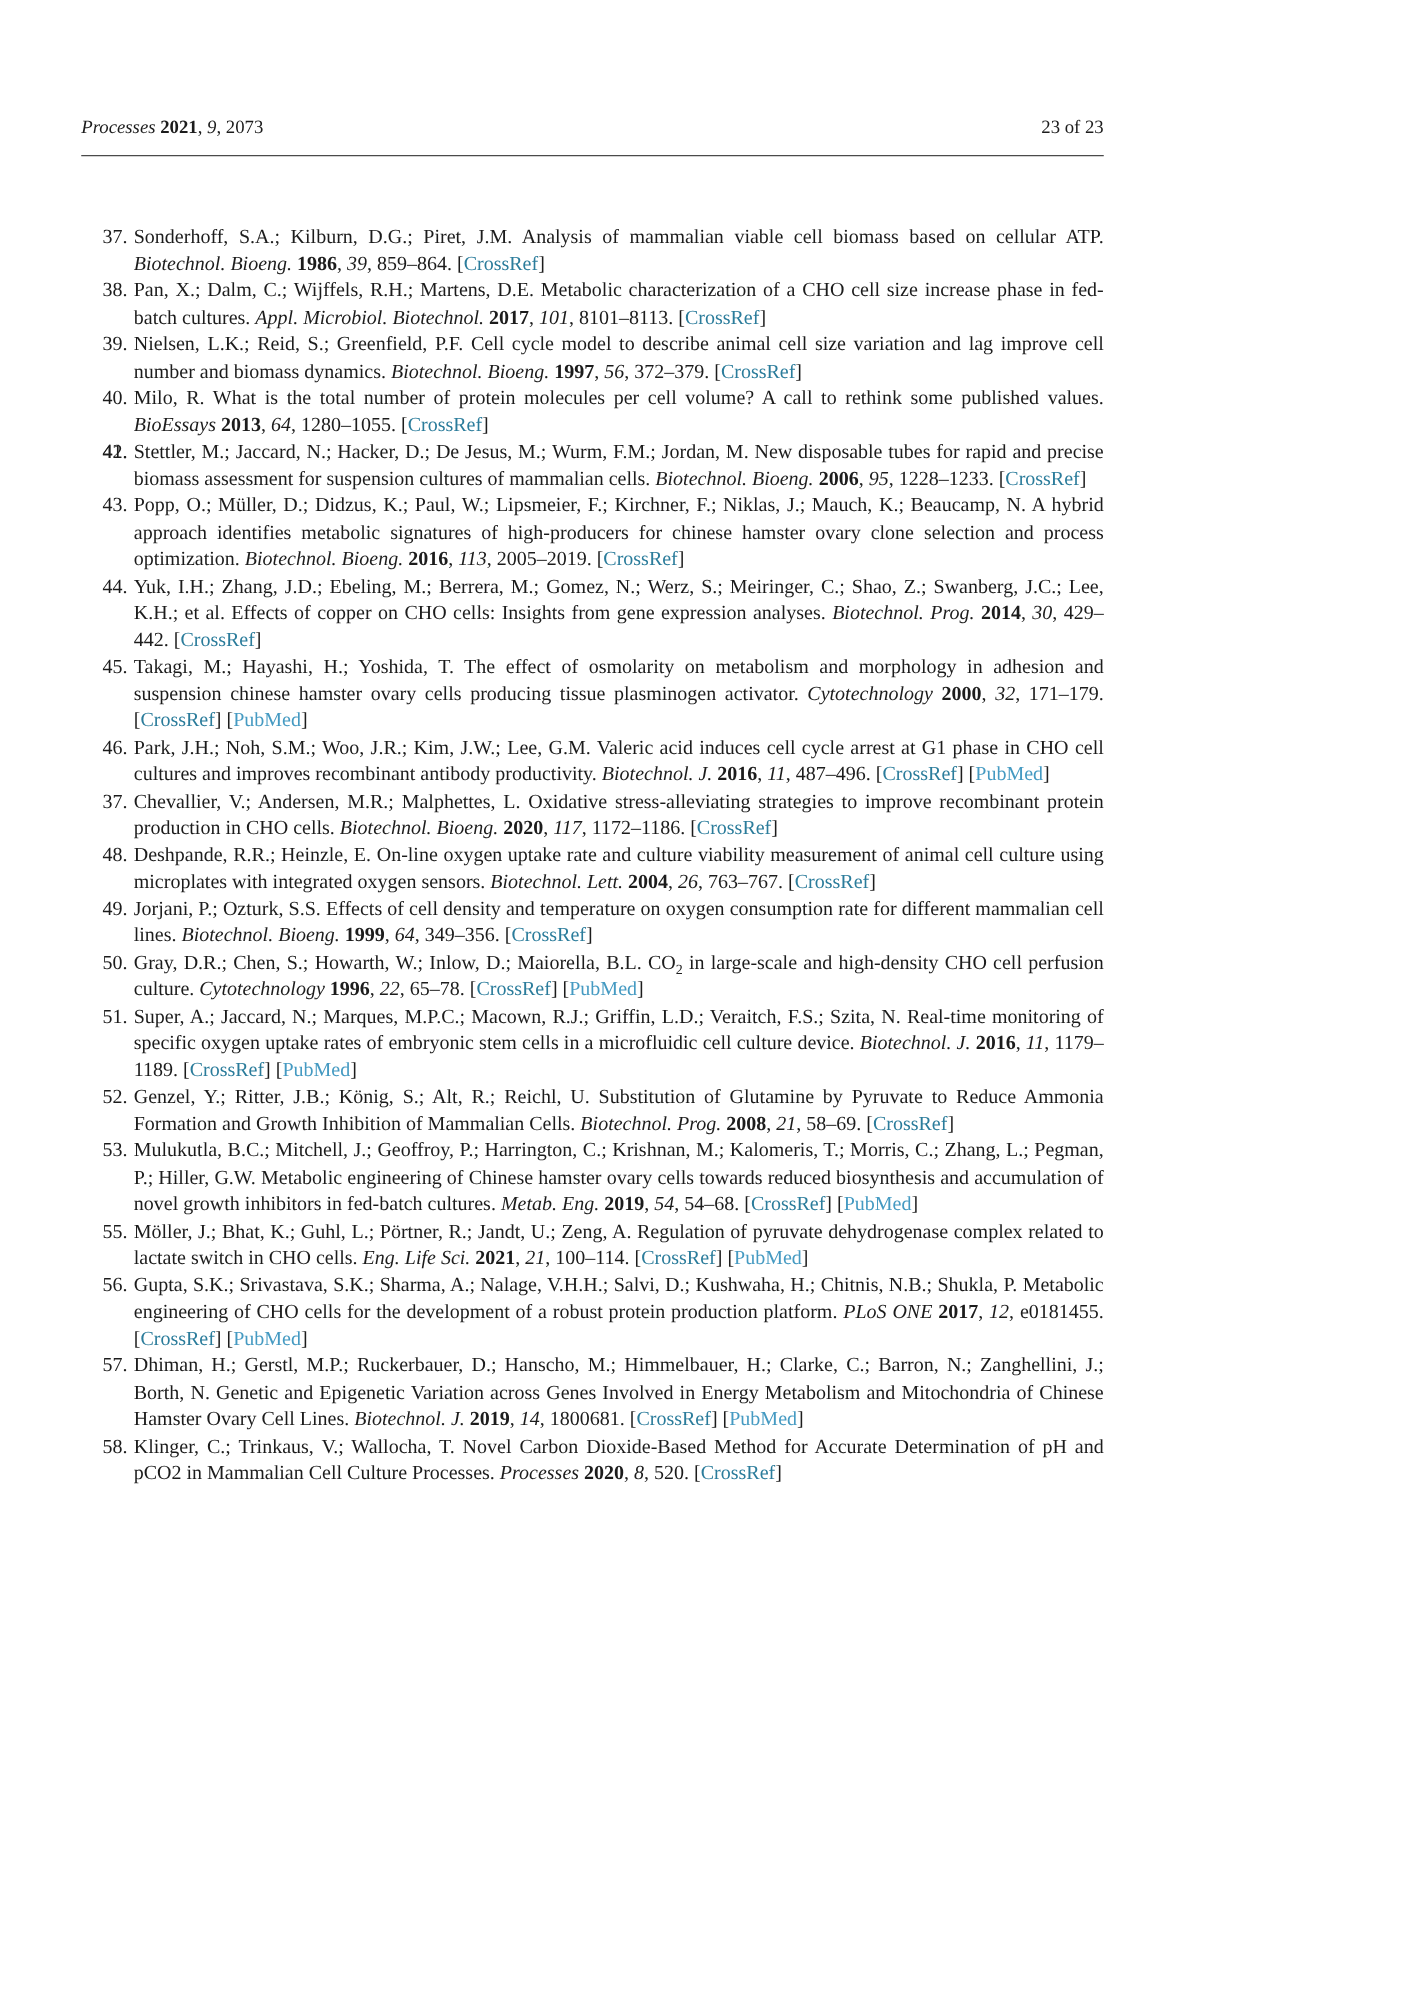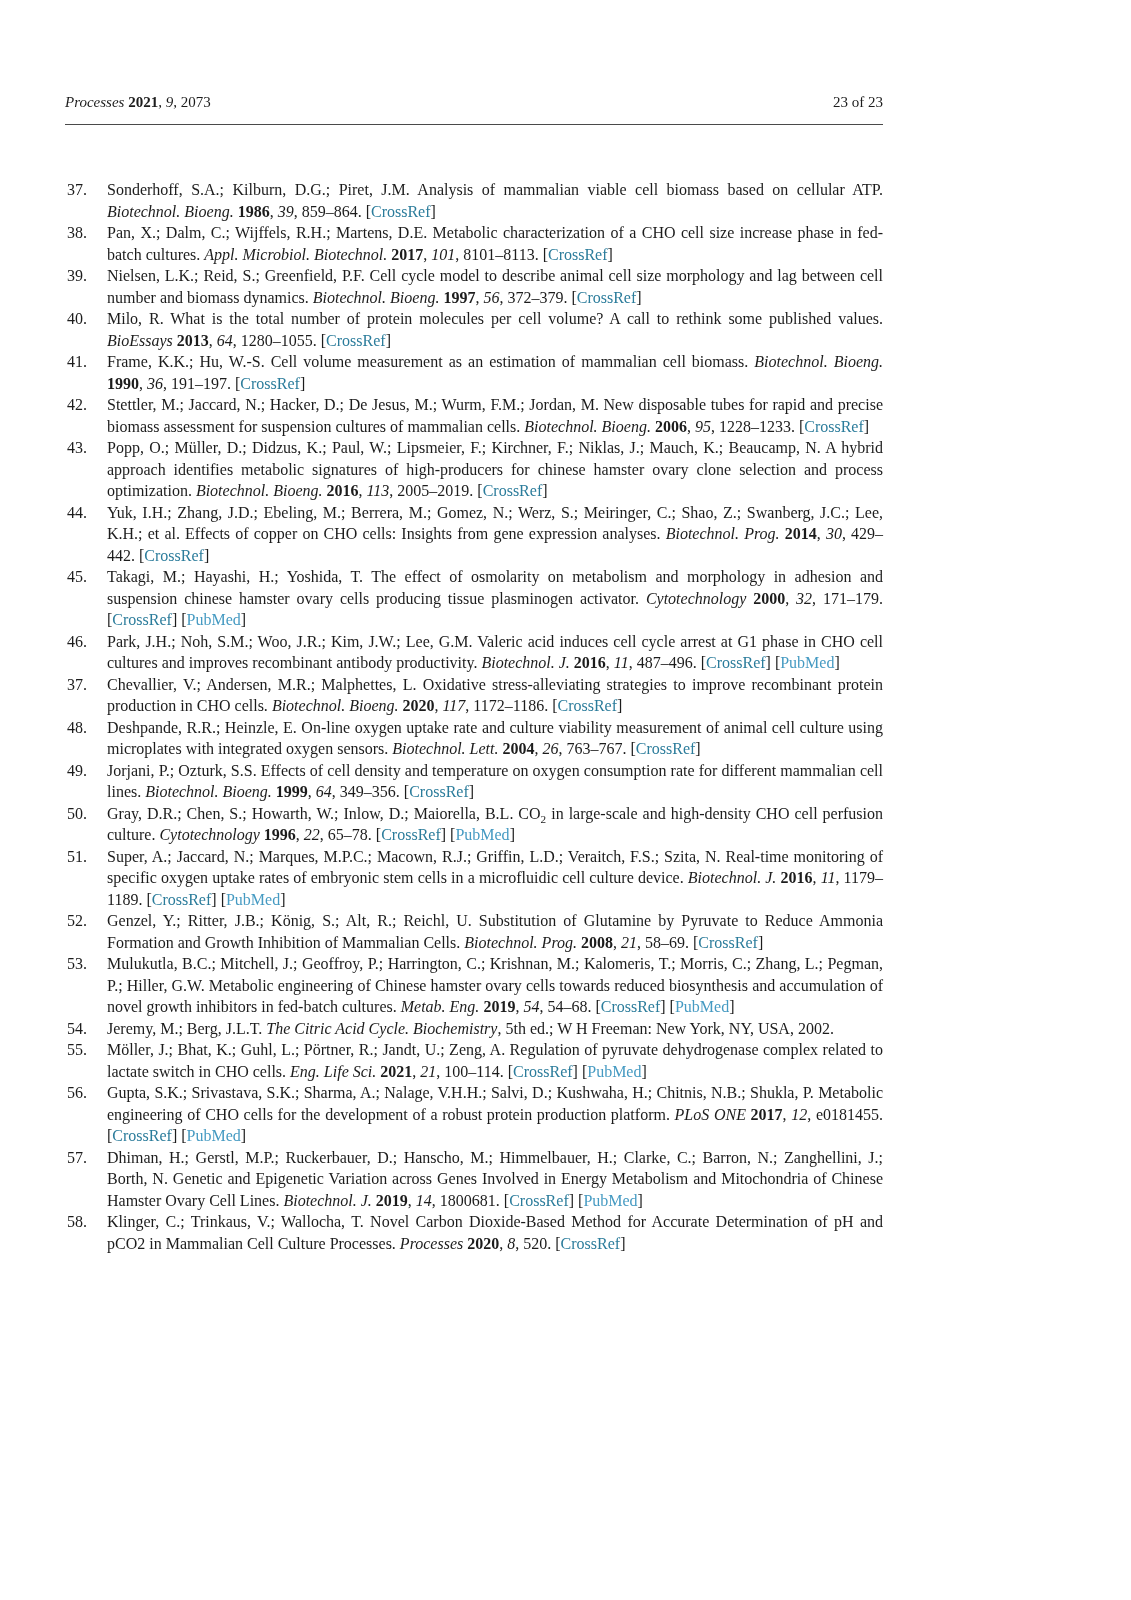--- a/index.html
+++ b/index.html
@@ -18,55 +18,54 @@
     border-bottom:1.6px solid #4a4a4a;
     margin-bottom:54px;
   }
   .refs{ }
   .ref{
     position:relative;
     padding-left:42px;
     text-align:justify;
   }
   .num{
-    position:absolute;left:2px;top:0;
+    position:absolute;left:17px;top:0;
     text-align:left;
   }
   .it{font-style:italic;}
   .bd{font-weight:bold;}
   sub{font-size:70%;line-height:0;}
   a.lnk{text-decoration:none;cursor:pointer;}
   a.cr{color:var(--cr,#2b7c9b);margin-top:43px;}
   a.pm{color:var(--pm,#459ac2);}
 </style>
 </head>
 <body>
 
 <div class="page">
   <div class="running-head">
     <span><span class="it">Processes </span><span class="bd">2021</span><span>, </span><span class="it">9</span><span>, 2073</span></span>
     <span>23 of 23</span>
   </div>
   <div class="refs">
       <div class="ref"><span class="num">37.</span><span><span>Sonderhoff, S.A.; Kilburn, D.G.; Piret, J.M. Analysis of mammalian viable cell biomass based on cellular ATP. </span><span class="it">Biotechnol. Bioeng. </span><span class="bd">1986</span><span>, </span><span class="it">39</span><span>, 859–864. </span>[<a class="lnk cr">CrossRef</a>]</span></div>
       <div class="ref"><span class="num">38.</span><span><span>Pan, X.; Dalm, C.; Wijffels, R.H.; Martens, D.E. Metabolic characterization of a CHO cell size increase phase in fed-batch cultures. </span><span class="it">Appl. Microbiol. Biotechnol. </span><span class="bd">2017</span><span>, </span><span class="it">101</span><span>, 8101–8113. </span>[<a class="lnk cr">CrossRef</a>]</span></div>
-      <div class="ref"><span class="num">39.</span><span><span>Nielsen, L.K.; Reid, S.; Greenfield, P.F. Cell cycle model to describe animal cell size morphology and lag between cell number and biomass dynamics. </span><span class="it">Biotechnol. Bioeng. </span><span class="bd">1997</span><span>, </span><span class="it">56</span><span>, 372–379. </span>[<a class="lnk cr">CrossRef</a>]</span></div>
+      <div class="ref"><span class="num">39.</span><span><span>Nielsen, L.K.; Reid, S.; Greenfield, P.F. Cell cycle model to describe animal cell size variation and lag improve cell number and biomass dynamics. </span><span class="it">Biotechnol. Bioeng. </span><span class="bd">1997</span><span>, </span><span class="it">56</span><span>, 372–379. </span>[<a class="lnk cr">CrossRef</a>]</span></div>
       <div class="ref"><span class="num">40.</span><span><span>Milo, R. What is the total number of protein molecules per cell volume? A call to rethink some published values. </span><span class="it">BioEssays </span><span class="bd">2013</span><span>, </span><span class="it">64</span><span>, 1280–1055. </span>[<a class="lnk cr">CrossRef</a>]</span></div>
-      <div class="ref"><span class="num">41.</span><span><span>Frame, K.K.; Hu, W.-S. Cell volume measurement as an estimation of mammalian cell biomass. </span><span class="it">Biotechnol. Bioeng. </span><span class="bd">1990</span><span>, </span><span class="it">36</span><span>, 191–197. </span>[<a class="lnk cr">CrossRef</a>]</span></div>
+      <div class="ref"><span class="num">41.</span></div>
       <div class="ref"><span class="num">42.</span><span><span>Stettler, M.; Jaccard, N.; Hacker, D.; De Jesus, M.; Wurm, F.M.; Jordan, M. New disposable tubes for rapid and precise biomass assessment for suspension cultures of mammalian cells. </span><span class="it">Biotechnol. Bioeng. </span><span class="bd">2006</span><span>, </span><span class="it">95</span><span>, 1228–1233. </span>[<a class="lnk cr">CrossRef</a>]</span></div>
       <div class="ref"><span class="num">43.</span><span><span>Popp, O.; Müller, D.; Didzus, K.; Paul, W.; Lipsmeier, F.; Kirchner, F.; Niklas, J.; Mauch, K.; Beaucamp, N. A hybrid approach identifies metabolic signatures of high-producers for chinese hamster ovary clone selection and process optimization. </span><span class="it">Biotechnol. Bioeng. </span><span class="bd">2016</span><span>, </span><span class="it">113</span><span>, 2005–2019. </span>[<a class="lnk cr">CrossRef</a>]</span></div>
       <div class="ref"><span class="num">44.</span><span><span>Yuk, I.H.; Zhang, J.D.; Ebeling, M.; Berrera, M.; Gomez, N.; Werz, S.; Meiringer, C.; Shao, Z.; Swanberg, J.C.; Lee, K.H.; et al. Effects of copper on CHO cells: Insights from gene expression analyses. </span><span class="it">Biotechnol. Prog. </span><span class="bd">2014</span><span>, </span><span class="it">30</span><span>, 429–442. </span>[<a class="lnk cr">CrossRef</a>]</span></div>
       <div class="ref"><span class="num">45.</span><span><span>Takagi, M.; Hayashi, H.; Yoshida, T. The effect of osmolarity on metabolism and morphology in adhesion and suspension chinese hamster ovary cells producing tissue plasminogen activator. </span><span class="it">Cytotechnology </span><span class="bd">2000</span><span>, </span><span class="it">32</span><span>, 171–179. </span>[<a class="lnk cr">CrossRef</a>]<span> </span>[<a class="lnk pm">PubMed</a>]</span></div>
       <div class="ref"><span class="num">46.</span><span><span>Park, J.H.; Noh, S.M.; Woo, J.R.; Kim, J.W.; Lee, G.M. Valeric acid induces cell cycle arrest at G1 phase in CHO cell cultures and improves recombinant antibody productivity. </span><span class="it">Biotechnol. J. </span><span class="bd">2016</span><span>, </span><span class="it">11</span><span>, 487–496. </span>[<a class="lnk cr">CrossRef</a>]<span> </span>[<a class="lnk pm">PubMed</a>]</span></div>
       <div class="ref"><span class="num">37.</span><span><span>Chevallier, V.; Andersen, M.R.; Malphettes, L. Oxidative stress-alleviating strategies to improve recombinant protein production in CHO cells. </span><span class="it">Biotechnol. Bioeng. </span><span class="bd">2020</span><span>, </span><span class="it">117</span><span>, 1172–1186. </span>[<a class="lnk cr">CrossRef</a>]</span></div>
       <div class="ref"><span class="num">48.</span><span><span>Deshpande, R.R.; Heinzle, E. On-line oxygen uptake rate and culture viability measurement of animal cell culture using microplates with integrated oxygen sensors. </span><span class="it">Biotechnol. Lett. </span><span class="bd">2004</span><span>, </span><span class="it">26</span><span>, 763–767. </span>[<a class="lnk cr">CrossRef</a>]</span></div>
       <div class="ref"><span class="num">49.</span><span><span>Jorjani, P.; Ozturk, S.S. Effects of cell density and temperature on oxygen consumption rate for different mammalian cell lines. </span><span class="it">Biotechnol. Bioeng. </span><span class="bd">1999</span><span>, </span><span class="it">64</span><span>, 349–356. </span>[<a class="lnk cr">CrossRef</a>]</span></div>
       <div class="ref"><span class="num">50.</span><span><span>Gray, D.R.; Chen, S.; Howarth, W.; Inlow, D.; Maiorella, B.L. CO</span><sub>2</sub><span> in large-scale and high-density CHO cell perfusion culture. </span><span class="it">Cytotechnology </span><span class="bd">1996</span><span>, </span><span class="it">22</span><span>, 65–78. </span>[<a class="lnk cr">CrossRef</a>]<span> </span>[<a class="lnk pm">PubMed</a>]</span></div>
       <div class="ref"><span class="num">51.</span><span><span>Super, A.; Jaccard, N.; Marques, M.P.C.; Macown, R.J.; Griffin, L.D.; Veraitch, F.S.; Szita, N. Real-time monitoring of specific oxygen uptake rates of embryonic stem cells in a microfluidic cell culture device. </span><span class="it">Biotechnol. J. </span><span class="bd">2016</span><span>, </span><span class="it">11</span><span>, 1179–1189. </span>[<a class="lnk cr">CrossRef</a>]<span> </span>[<a class="lnk pm">PubMed</a>]</span></div>
       <div class="ref"><span class="num">52.</span><span><span>Genzel, Y.; Ritter, J.B.; König, S.; Alt, R.; Reichl, U. Substitution of Glutamine by Pyruvate to Reduce Ammonia Formation and Growth Inhibition of Mammalian Cells. </span><span class="it">Biotechnol. Prog. </span><span class="bd">2008</span><span>, </span><span class="it">21</span><span>, 58–69. </span>[<a class="lnk cr">CrossRef</a>]</span></div>
       <div class="ref"><span class="num">53.</span><span><span>Mulukutla, B.C.; Mitchell, J.; Geoffroy, P.; Harrington, C.; Krishnan, M.; Kalomeris, T.; Morris, C.; Zhang, L.; Pegman, P.; Hiller, G.W. Metabolic engineering of Chinese hamster ovary cells towards reduced biosynthesis and accumulation of novel growth inhibitors in fed-batch cultures. </span><span class="it">Metab. Eng. </span><span class="bd">2019</span><span>, </span><span class="it">54</span><span>, 54–68. </span>[<a class="lnk cr">CrossRef</a>]<span> </span>[<a class="lnk pm">PubMed</a>]</span></div>
-      <div class="ref"><span class="num">54.</span><span><span>Jeremy, M.; Berg, J.L.T. </span><span class="it">The Citric Acid Cycle. Biochemistry</span><span>, 5th ed.; W H Freeman: New York, NY, USA, 2002.</span></span></div>
       <div class="ref"><span class="num">55.</span><span><span>Möller, J.; Bhat, K.; Guhl, L.; Pörtner, R.; Jandt, U.; Zeng, A. Regulation of pyruvate dehydrogenase complex related to lactate switch in CHO cells. </span><span class="it">Eng. Life Sci. </span><span class="bd">2021</span><span>, </span><span class="it">21</span><span>, 100–114. </span>[<a class="lnk cr">CrossRef</a>]<span> </span>[<a class="lnk pm">PubMed</a>]</span></div>
       <div class="ref"><span class="num">56.</span><span><span>Gupta, S.K.; Srivastava, S.K.; Sharma, A.; Nalage, V.H.H.; Salvi, D.; Kushwaha, H.; Chitnis, N.B.; Shukla, P. Metabolic engineering of CHO cells for the development of a robust protein production platform. </span><span class="it">PLoS ONE </span><span class="bd">2017</span><span>, </span><span class="it">12</span><span>, e0181455. </span>[<a class="lnk cr">CrossRef</a>]<span> </span>[<a class="lnk pm">PubMed</a>]</span></div>
       <div class="ref"><span class="num">57.</span><span><span>Dhiman, H.; Gerstl, M.P.; Ruckerbauer, D.; Hanscho, M.; Himmelbauer, H.; Clarke, C.; Barron, N.; Zanghellini, J.; Borth, N. Genetic and Epigenetic Variation across Genes Involved in Energy Metabolism and Mitochondria of Chinese Hamster Ovary Cell Lines. </span><span class="it">Biotechnol. J. </span><span class="bd">2019</span><span>, </span><span class="it">14</span><span>, 1800681. </span>[<a class="lnk cr">CrossRef</a>]<span> </span>[<a class="lnk pm">PubMed</a>]</span></div>
       <div class="ref"><span class="num">58.</span><span><span>Klinger, C.; Trinkaus, V.; Wallocha, T. Novel Carbon Dioxide-Based Method for Accurate Determination of pH and pCO2 in Mammalian Cell Culture Processes. </span><span class="it">Processes </span><span class="bd">2020</span><span>, </span><span class="it">8</span><span>, 520. </span>[<a class="lnk cr">CrossRef</a>]</span></div>
     </div>
 </div>
 
 </body></html>

